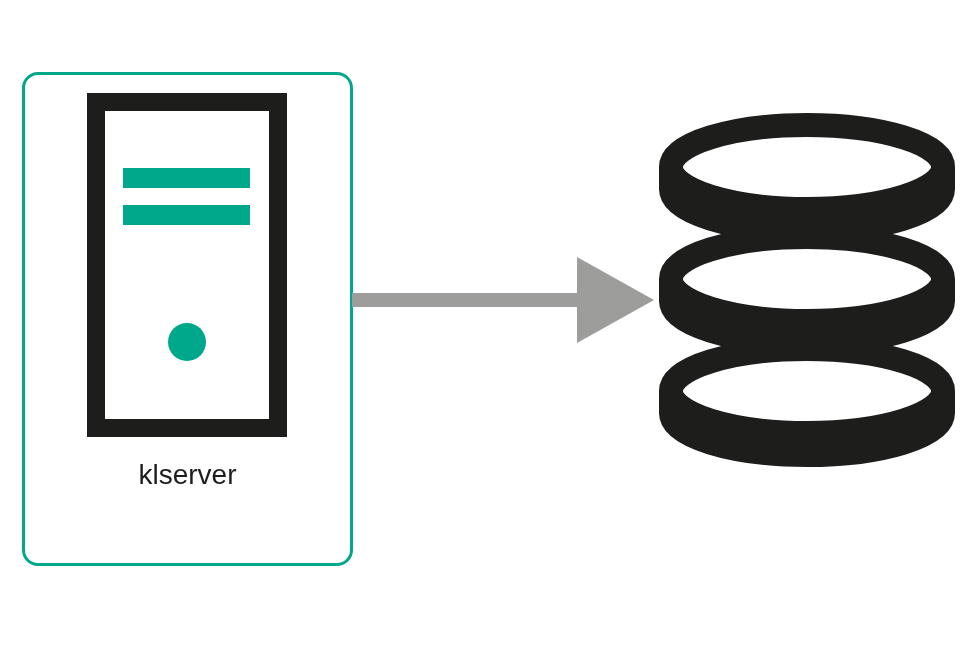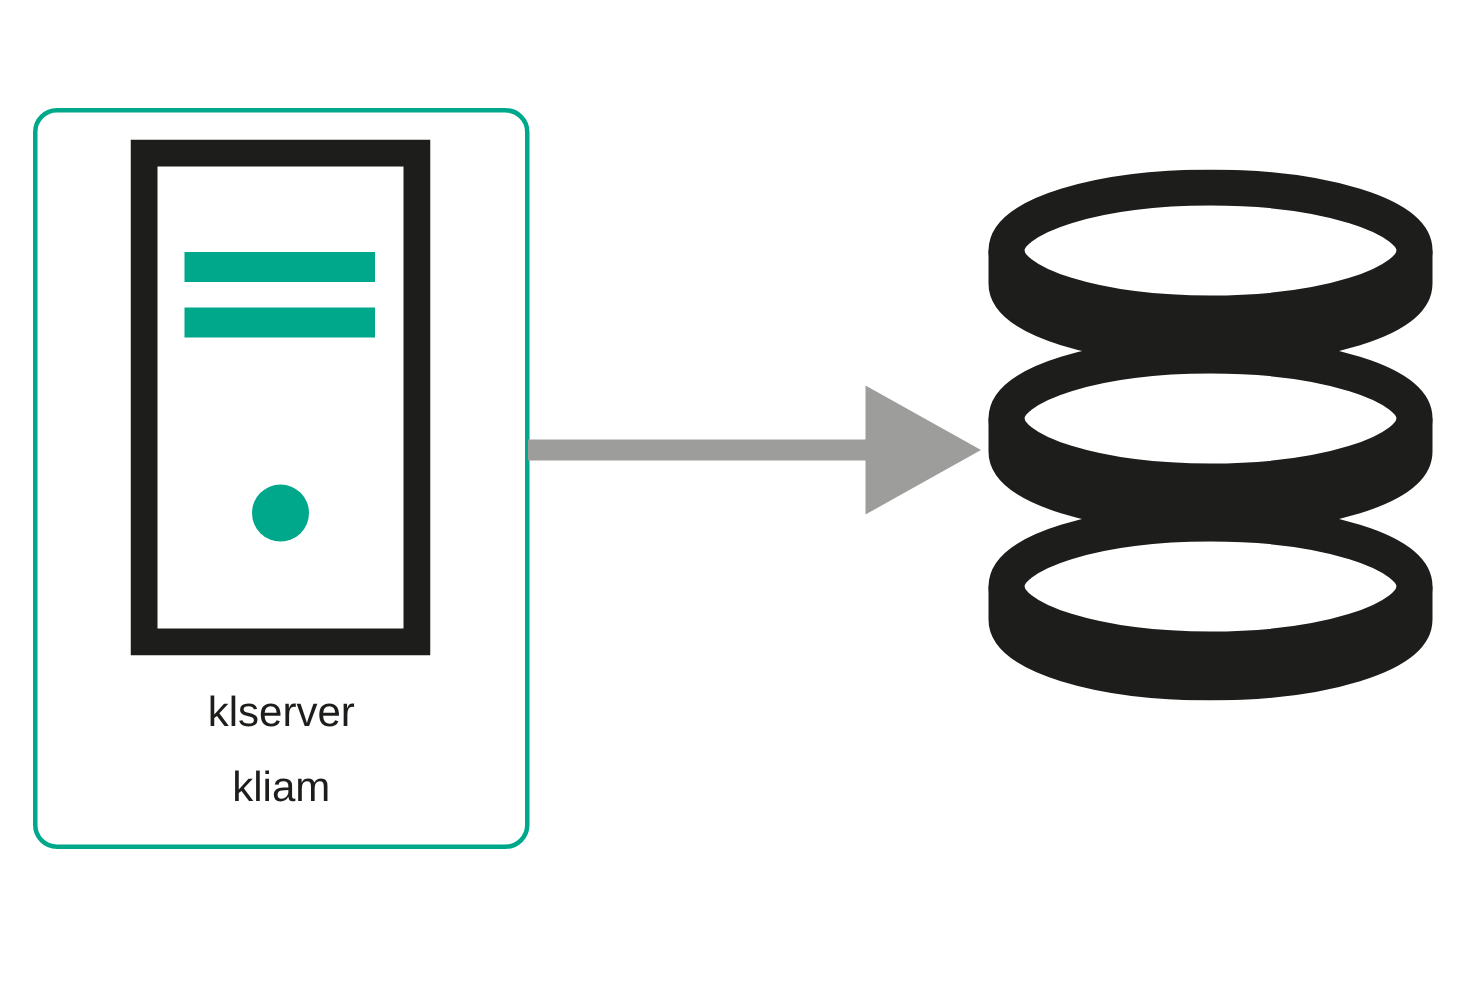--- a/index.html
+++ b/index.html
@@ -82,21 +82,20 @@
 
   <div class="node">
     <svg class="server-icon" viewBox="0 0 200 344" xmlns="http://www.w3.org/2000/svg" aria-hidden="true">
       <rect class="ink-frame" x="9" y="9" width="182" height="326"></rect>
       <rect class="teal-fill" x="36" y="75" width="127" height="20"></rect>
       <rect class="teal-fill" x="36" y="112" width="127" height="20"></rect>
       <circle class="teal-fill" cx="100" cy="249" r="19"></circle>
     </svg>
     <div class="node-label">
       <div>klserver</div>
-      <div>kliam</div>
     </div>
   </div>
 
   <svg class="arrow-svg" viewBox="0 0 302 86" xmlns="http://www.w3.org/2000/svg" aria-hidden="true">
     <polygon class="arrow-fill" points="0,36 225,36 225,0 302,43 225,86 225,50 0,50"></polygon>
   </svg>
 
   <svg class="db-svg" viewBox="0 0 300 354" xmlns="http://www.w3.org/2000/svg" aria-hidden="true">
     <g>
       <ellipse class="db-stroke" cx="150" cy="54" rx="136" ry="42"></ellipse>

